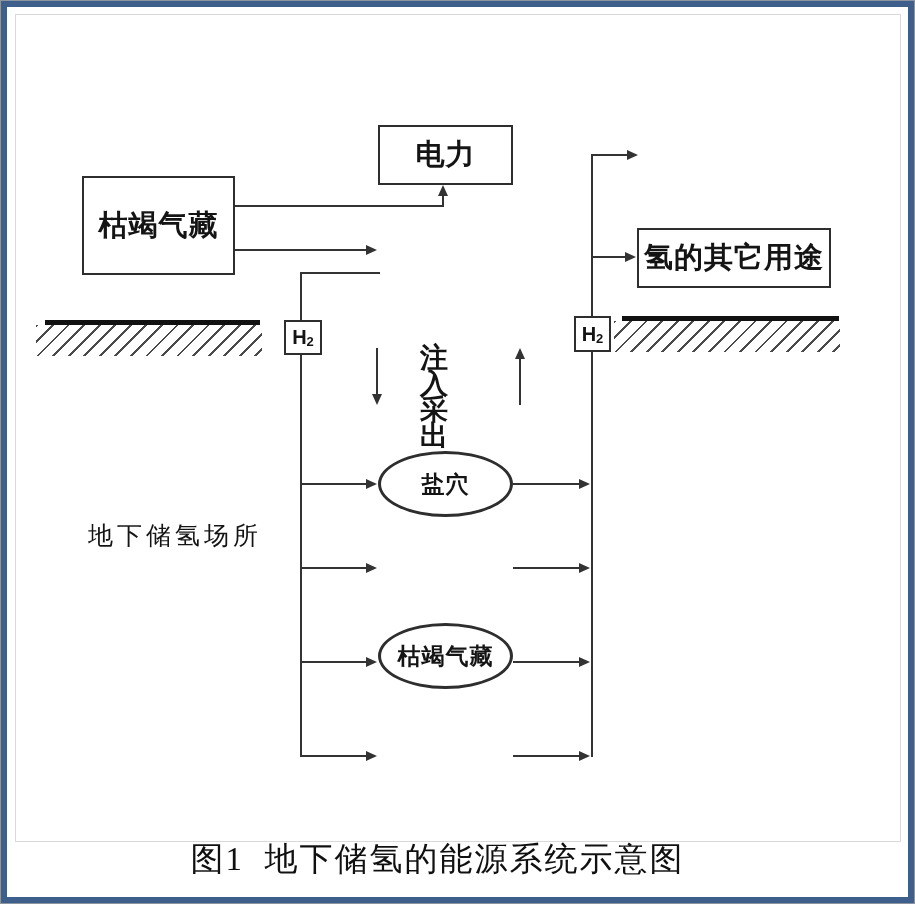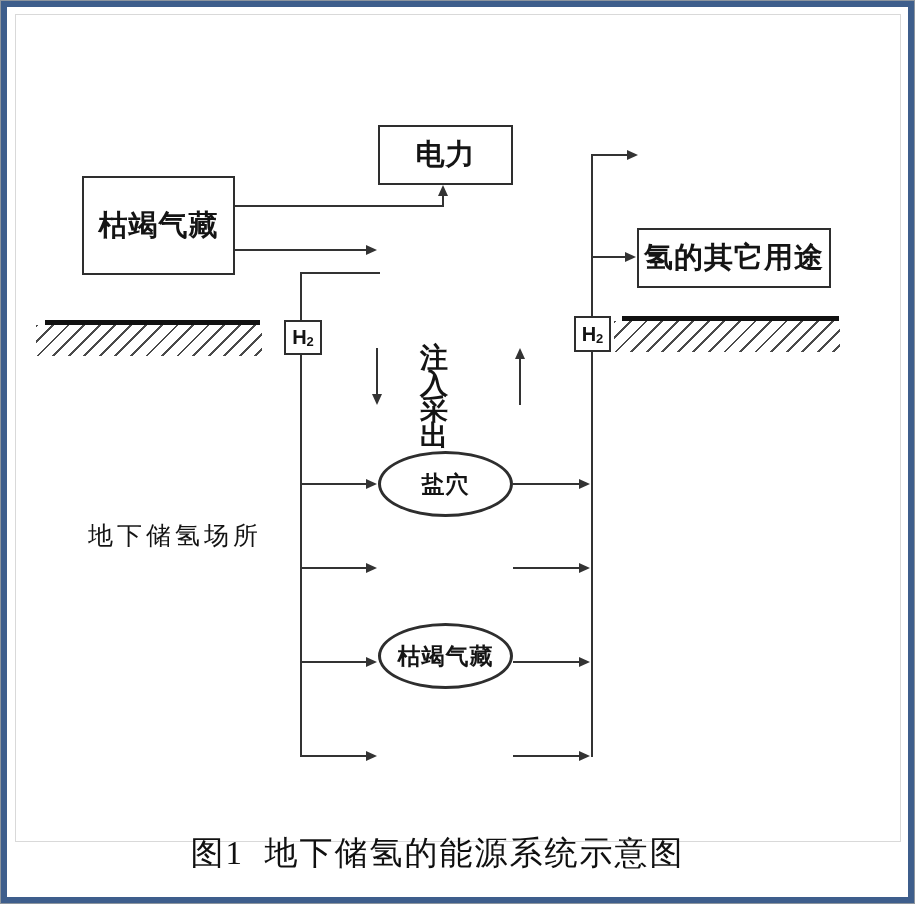--- a/index.html
+++ b/index.html
@@ -19,21 +19,21 @@
   .hline{height:2px;background:#333;}
   .vline{width:2px;background:#333;}
   .ar{width:0;height:0;border-top:5px solid transparent;border-bottom:5px solid transparent;border-left:11px solid #333;}
   .au{width:0;height:0;border-left:5px solid transparent;border-right:5px solid transparent;border-bottom:11px solid #333;}
   .ad{width:0;height:0;border-left:5px solid transparent;border-right:5px solid transparent;border-top:11px solid #333;}
   .gbar{background:#111;height:5px;}
   .hatch{background:repeating-linear-gradient(135deg,#4a4a4a 0 2px,transparent 2px 11px);}
   .flowlab{font-size:28px;line-height:26px;font-weight:600;letter-spacing:1px;}
   .arealab{font-size:25px;font-weight:400;letter-spacing:4px;}
   .caption{font-family:"Liberation Serif",serif;font-size:33px;letter-spacing:2px;color:#101010;
-           text-align:center;white-space:pre;}
+           text-align:center;white-space:pre;margin-top:6px;}
 </style>
 </head>
 <body>
 
 <div class="screen">
   <div class="blue-frame"></div>
   <div class="inner-border abs" style="left:15px;top:14px;width:884px;height:826px;"></div>
 
   <div class="abs hline" style="left:235px;top:205px;width:209px;"></div>
   <div class="abs vline" style="left:442px;top:194px;height:13px;"></div>

